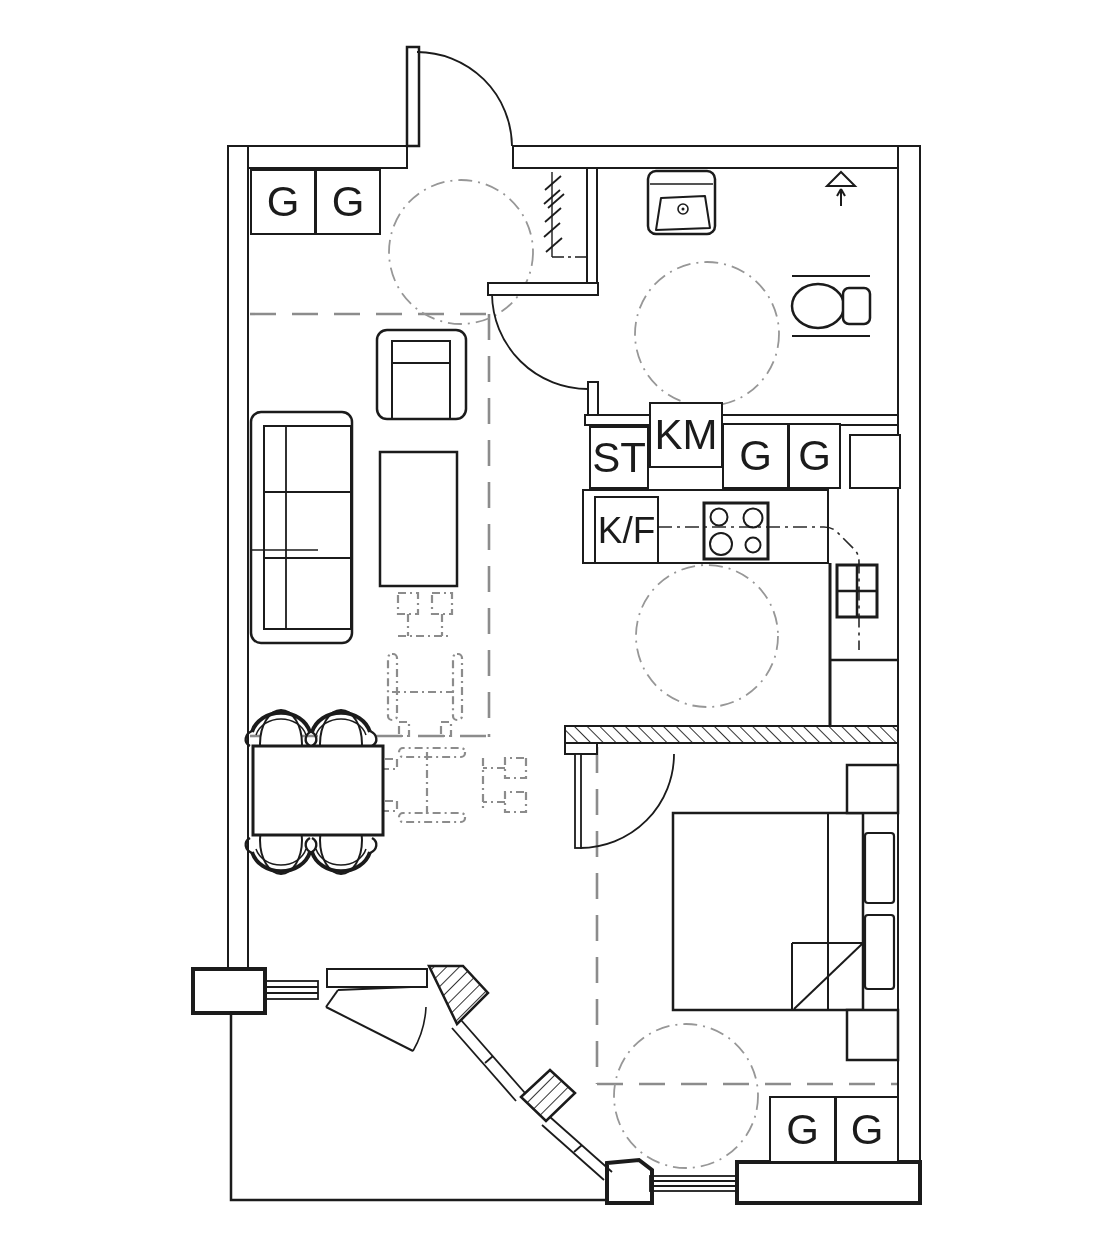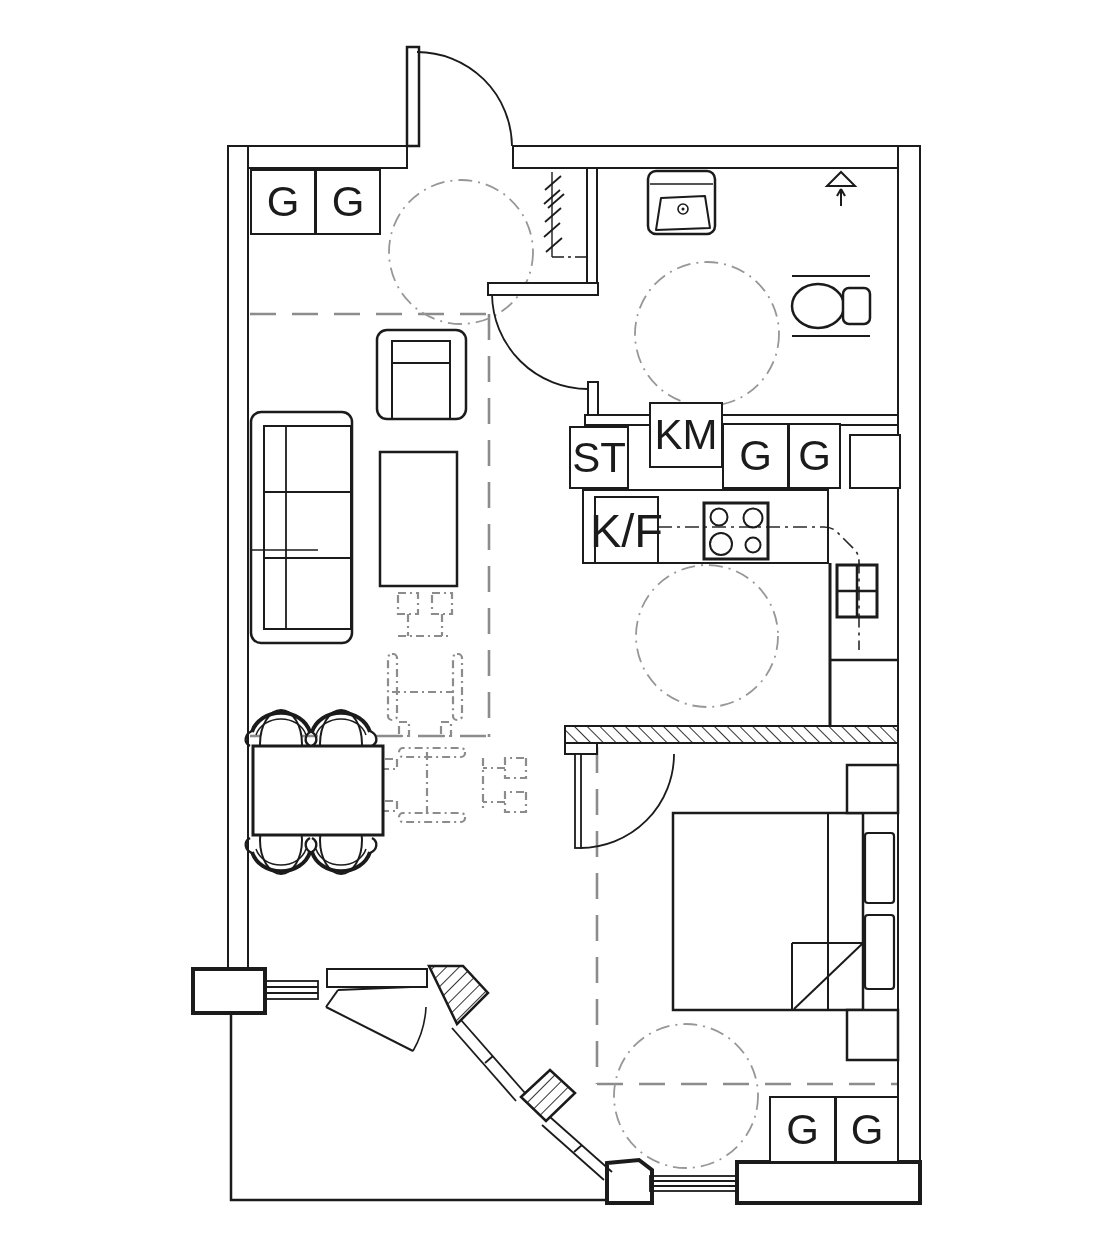--- a/index.html
+++ b/index.html
@@ -2,21 +2,21 @@
 <html><head>
 <meta charset="utf-8">
 <style>
   html,body{margin:0;padding:0;background:#ffffff;}
   .stage{position:relative;width:1120px;height:1260px;background:#ffffff;overflow:hidden;
          font-family:"Liberation Sans",sans-serif;}
   .plan-svg{position:absolute;left:0;top:0;}
   .box{position:absolute;box-sizing:border-box;border:2.5px solid #1b1b1b;background:#ffffff;
        display:flex;align-items:center;justify-content:center;color:#1b1b1b;
        font-size:42px;font-weight:400;line-height:1;}
-  .box.kf{font-size:47px;letter-spacing:0px;}
+  .box.kf{font-size:37px;letter-spacing:0px;}
   .box.empty{background:#ffffff;}
 </style>
 </head>
 <body>
 
 <div class="stage">
 
 <svg class="plan-svg" width="1120" height="1260" viewBox="0 0 1120 1260">
   <defs>
     <pattern id="hatchWall" width="9" height="9" patternUnits="userSpaceOnUse" patternTransform="rotate(-45)">
@@ -232,21 +232,21 @@
     <rect x="865" y="833" width="29" height="70" rx="3" stroke-width="2.2"></rect>
     <rect x="865" y="915" width="29" height="74" rx="3" stroke-width="2.2"></rect>
   </g>
   <rect x="847" y="765" width="51" height="48" fill="#ffffff" stroke="#1b1b1b" stroke-width="2.5"></rect>
   <rect x="847" y="1010" width="51" height="50" fill="#ffffff" stroke="#1b1b1b" stroke-width="2.5"></rect>
 </svg>
 
 <div class="box" style="left:250px;top:169px;width:66px;height:66px">G</div>
 <div class="box" style="left:315px;top:169px;width:66px;height:66px">G</div>
 
-<div class="box" style="left:569px;top:426px;width:60px;height:63px">ST</div>
+<div class="box" style="left:589px;top:426px;width:60px;height:63px">ST</div>
 <div class="box" style="left:649px;top:402px;width:74px;height:66px">KM</div>
 <div class="box" style="left:722px;top:423px;width:67px;height:66px">G</div>
 <div class="box" style="left:788px;top:423px;width:53px;height:66px">G</div>
 <div class="box empty" style="left:849px;top:434px;width:52px;height:55px"></div>
 
 <div class="box kf" style="left:594px;top:496px;width:65px;height:68px">K/F</div>
 
 <div class="box" style="left:769px;top:1096px;width:67px;height:67px">G</div>
 <div class="box" style="left:835px;top:1096px;width:64px;height:67px">G</div>
 

